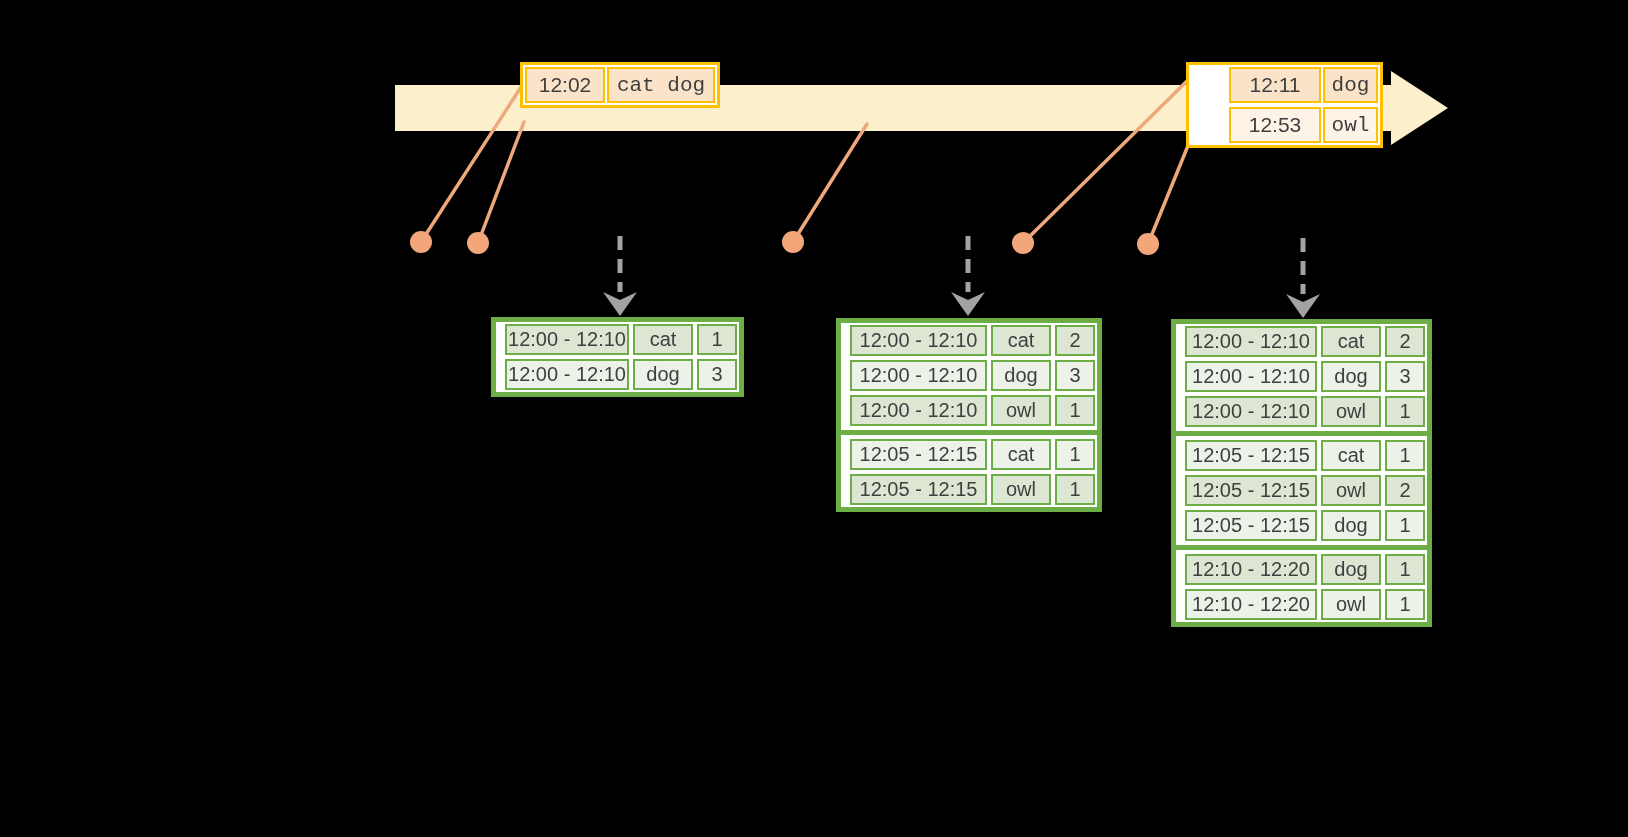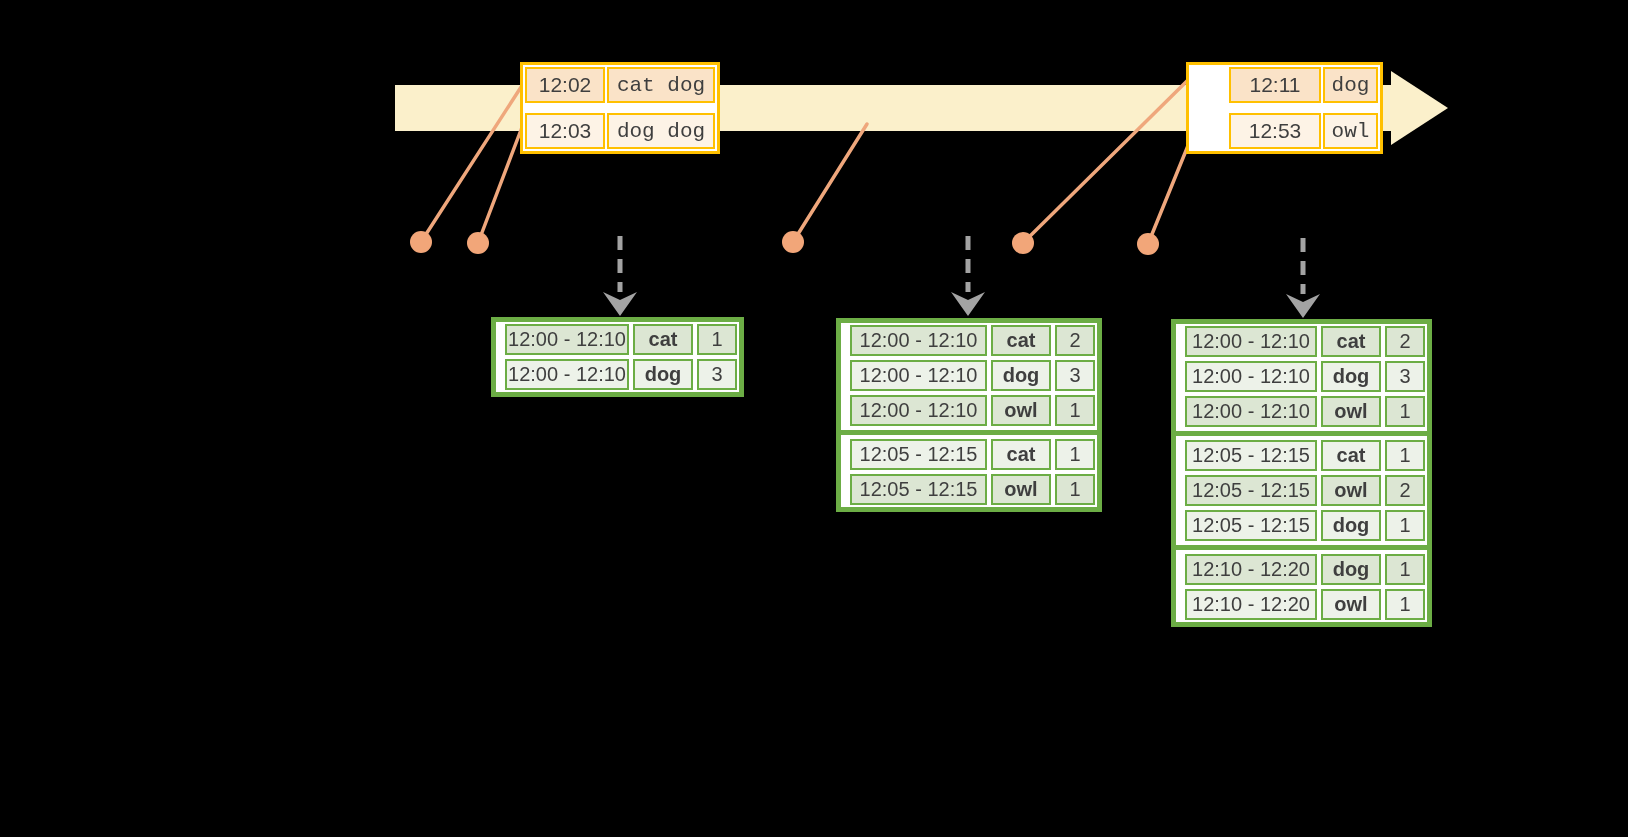--- a/index.html
+++ b/index.html
@@ -4,38 +4,38 @@
 <style>
   html,body{margin:0;padding:0;background:#000;}
   .canvas{
     position:relative;width:1628px;height:837px;background:#000000;
     overflow:hidden;font-family:"Liberation Sans",sans-serif;color:#3f3f3f;
   }
   svg.layer{position:absolute;left:0;top:0;z-index:1;}
 
   
   .etable{position:absolute;background:#ffffff;border:3px solid #FFC000;
-          padding:2px;display:flex;flex-direction:column;gap:10px;z-index:2;box-sizing:border-box;}
+          padding:2px;display:flex;flex-direction:column;gap:4px;z-index:2;box-sizing:border-box;}
   .erow{display:flex;gap:2px;}
   .ecell{border:2px solid #FFC000;height:32px;display:flex;align-items:center;
          justify-content:center;font-size:21px;box-sizing:content-box;}
   .etime{width:76px;}
   .ewords{flex:1;font-family:Liberation Mono, monospace;}
   .et3 .etime{width:88px;}
   .row-a{background:#FAE3C8;}
   .row-b{background:#FDF3E6;}
 
   
   .gtable{position:absolute;background:#ffffff;border:5px solid #6CAD45;
           display:flex;flex-direction:column;z-index:2;box-sizing:border-box;}
   .grow{display:flex;padding-left:7px;}
   .gcell{border:2px solid #6CAD45;margin:2px;height:27px;display:flex;
          align-items:center;justify-content:center;font-size:20px;}
   .gwin{flex:1;}
-  .gword{width:56px;font-weight:bold;}
+  .gword{width:56px;}
   .gcount{width:36px;}
   .gsep{height:5px;background:#6CAD45;margin:2px 0;}
   .grow-a .gcell{background:#DCE6D3;}
   .grow-b .gcell{background:#EDF2E9;}
 </style>
 </head>
 <body>
 
 <div class="canvas">
 
@@ -69,24 +69,20 @@
 
       <line x1="1303" y1="238" x2="1303" y2="294" stroke="#A3A3A3" stroke-width="5" stroke-dasharray="14 9"></line>
       <polygon points="1286,294 1303,302 1320,294 1303,318" fill="#A3A3A3"></polygon>
     </g>
   </svg>
 
   <div class="etable" style="left:520px;top:62px;width:200px;">
     <div class="erow">
       <div class="ecell etime row-a">12:02</div>
       <div class="ecell ewords row-a">cat dog</div>
-    </div>
-    <div class="erow">
-      <div class="ecell etime row-b">12:03</div>
-      <div class="ecell ewords row-b">dog dog</div>
     </div>
   </div>
 
 
   <div class="etable et3" style="left:1186px;top:62px;width:197px;padding-left:40px;">
     <div class="erow">
       <div class="ecell etime row-a">12:11</div>
       <div class="ecell ewords row-a">dog</div>
     </div>
     <div class="erow">

